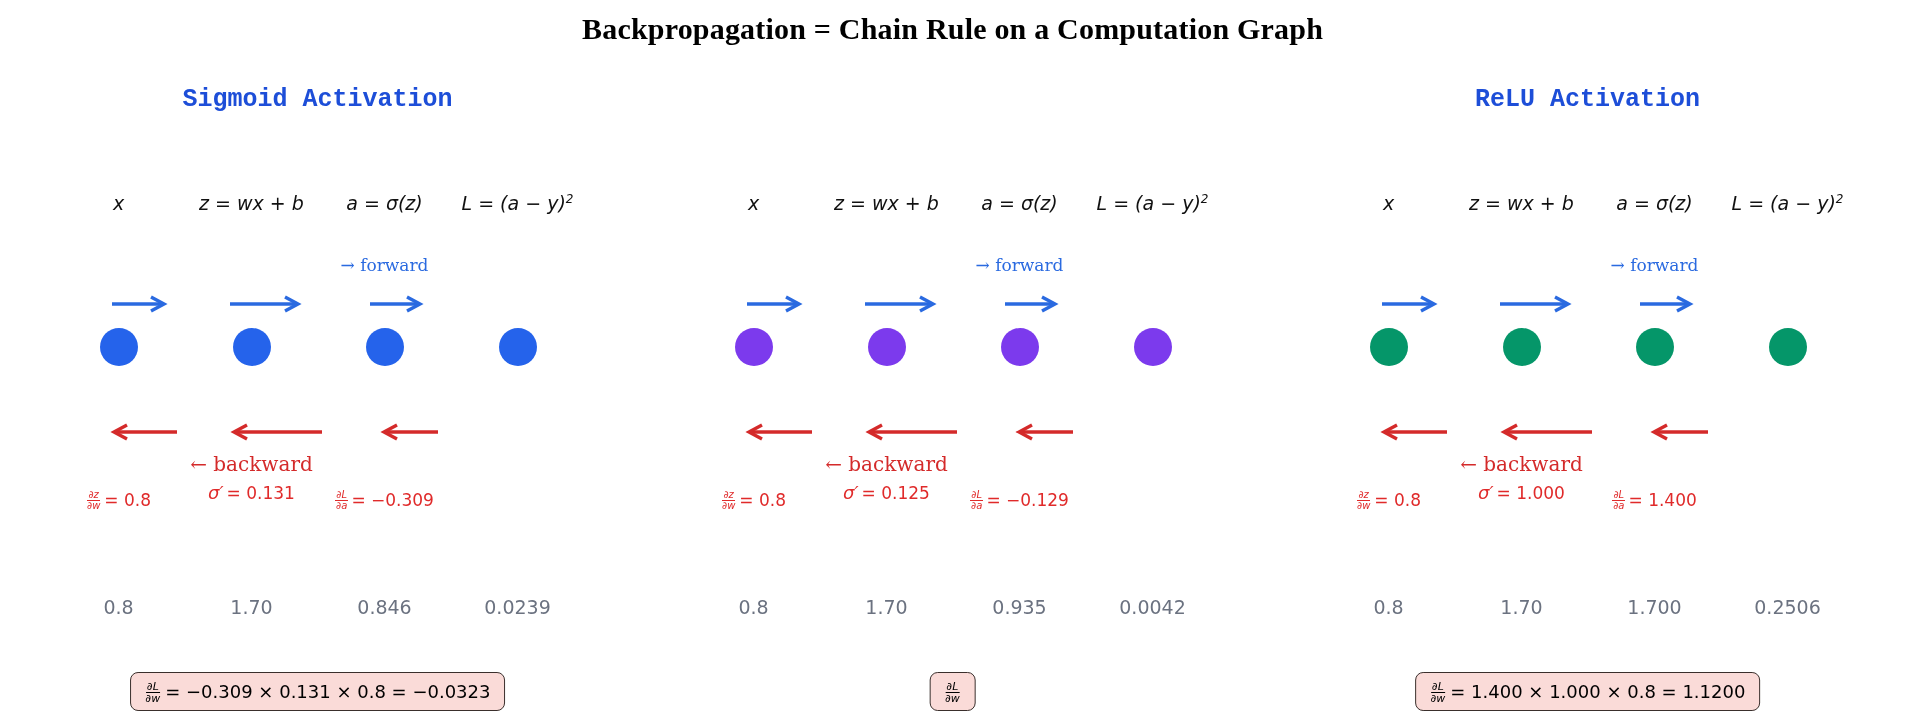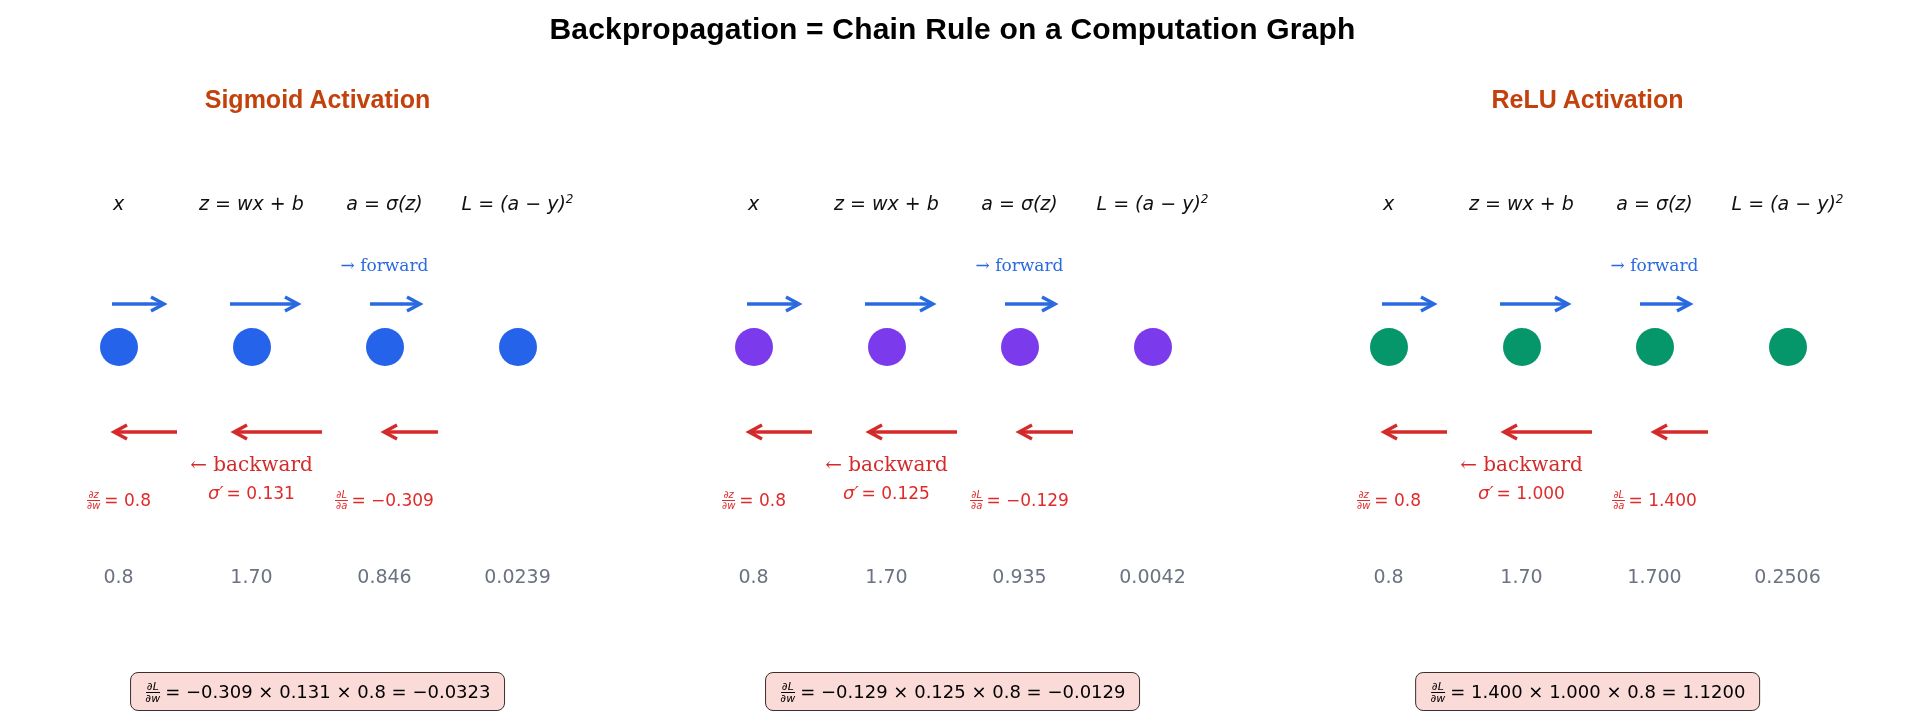--- a/index.html
+++ b/index.html
@@ -15,21 +15,21 @@
     overflow: hidden;
   }
 
   
   .fig-title {
     position: absolute;
     top: 12px;
     left: 0;
     width: 100%;
     text-align: center;
-    font-family: Liberation Sans, sans-serif;
+    font-family: Liberation Serif, serif;
     font-weight: bold;
     font-size: 30px;
     color: #000000;
     letter-spacing: 0.2px;
   }
 
   
   .panels {
     position: absolute;
     top: 0;
@@ -46,24 +46,24 @@
   .panel.p0 { left: 0px; }
   .panel.p1 { left: 635px; }
   .panel.p2 { left: 1270px; }
 
   .panel-title {
     position: absolute;
     top: 85px;
     left: 0;
     width: 100%;
     text-align: center;
-    font-family: Liberation Sans, sans-serif;
+    font-family: Liberation Mono, monospace;
     font-weight: bold;
     font-size: 25px;
-    color: #c2410c;
+    color: #1d4ed8;
   }
 
   
   .row {
     position: absolute;
     left: 52px;
     width: 532px;
     display: flex;
   }
   .cell {
@@ -72,21 +72,21 @@
     position: relative;
   }
 
   .row-eq     { top: 192px; }
   .row-fwdlbl { top: 255px; }
   .row-fwd    { top: 290px; height: 28px; }
   .row-nodes  { top: 328px; height: 58px; }
   .row-bwd    { top: 418px; height: 28px; }
   .row-bwdlbl { top: 452px; }
   .row-grad   { top: 482px; }
-  .row-vals   { top: 565px; justify-content: space-between; }
+  .row-vals   { top: 596px; justify-content: space-between; }
 
   .eq {
     font-family: "DejaVu Sans", sans-serif;
     font-style: italic;
     font-size: 19px;
     color: #111111;
     white-space: nowrap;
   }
   .eq sup { font-size: 12px; font-style: italic; }
 
@@ -382,21 +382,20 @@
       <div class="cell"><span class="val">1.70</span></div>
       <div class="cell"><span class="val">0.935</span></div>
       <div class="cell"><span class="val">0.0042</span></div>
     </div>
 
     <div class="result-box">
       <span class="frac">
           <span class="num">∂L</span>
           <span class="den">∂w</span>
         </span>
-      <span>= −0.129 × 0.125 × 0.8 = −0.0129</span>
     </div>
   </div>
 
   <div class="panel p2">
     <div class="panel-title">ReLU Activation</div>
 
     <div class="row row-eq">
       <div class="cell"><span class="eq">x</span></div>
       <div class="cell"><span class="eq">z = wx + b</span></div>
       <div class="cell"><span class="eq">a = σ(z)</span></div>

